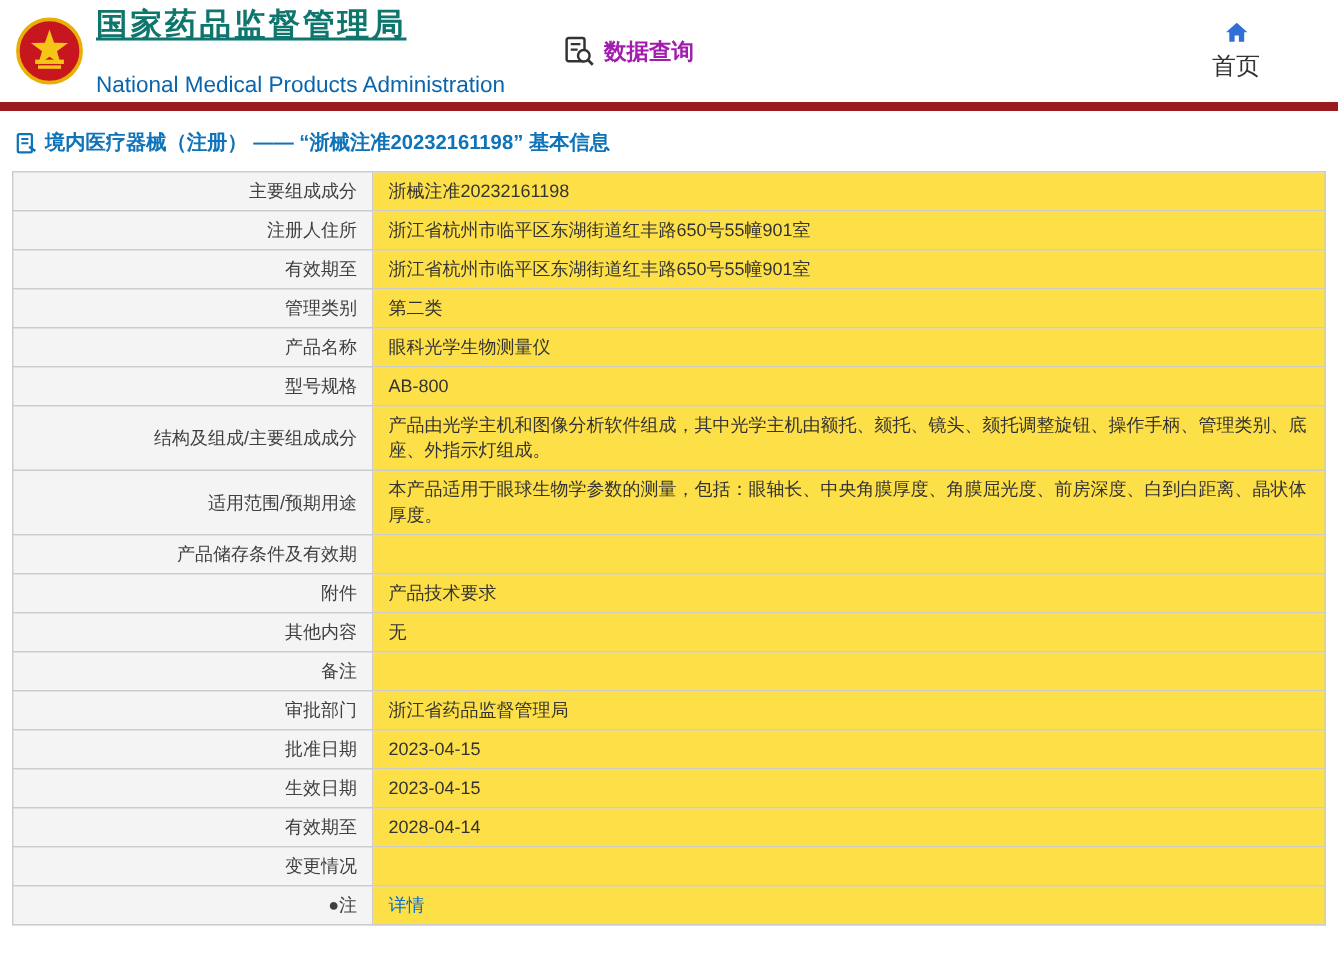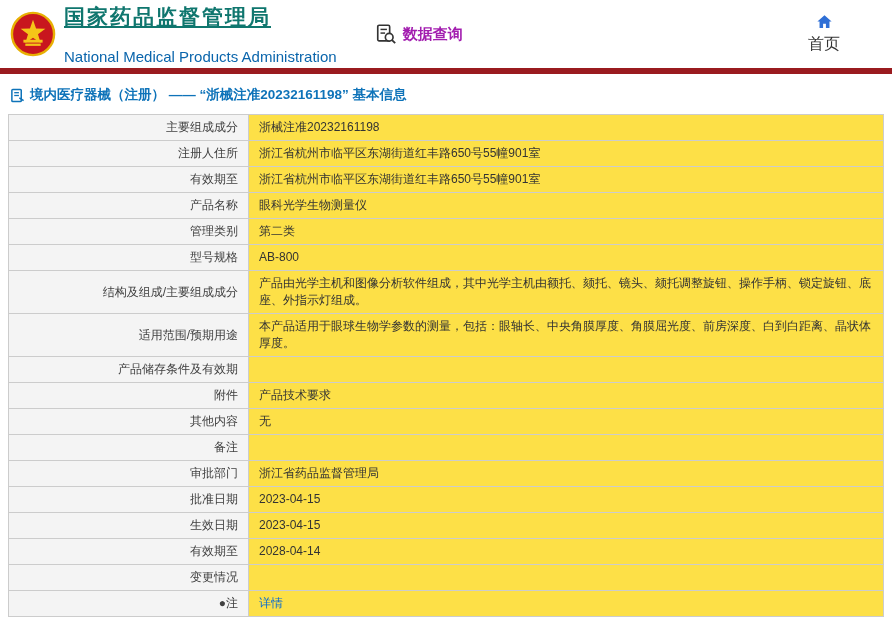--- a/index.html
+++ b/index.html
@@ -98,34 +98,34 @@
         </tr>
         <tr>
           <td class="label-cell">注册人住所</td>
           <td class="value-cell">浙江省杭州市临平区东湖街道红丰路650号55幢901室</td>
         </tr>
         <tr>
           <td class="label-cell">有效期至</td>
           <td class="value-cell">浙江省杭州市临平区东湖街道红丰路650号55幢901室</td>
         </tr>
         <tr>
+          <td class="label-cell">管理类别</td>
+          <td class="value-cell">第二类</td>
+        </tr>
+        <tr>
           <td class="label-cell">产品名称</td>
           <td class="value-cell">眼科光学生物测量仪</td>
-        </tr>
-        <tr>
-          <td class="label-cell">管理类别</td>
-          <td class="value-cell">第二类</td>
         </tr>
         <tr>
           <td class="label-cell">型号规格</td>
           <td class="value-cell">AB-800</td>
         </tr>
         <tr>
           <td class="label-cell">结构及组成/主要组成成分</td>
-          <td class="value-cell">产品由光学主机和图像分析软件组成，其中光学主机由额托、颏托、镜头、颏托调整旋钮、操作手柄、锁定旋钮、底座、外指示灯组成。</td>
+          <td class="value-cell">产品由光学主机和图像分析软件组成，其中光学主机由额托、颏托、镜头、颏托调整旋钮、操作手柄、管理类别、底座、外指示灯组成。</td>
         </tr>
         <tr>
           <td class="label-cell">适用范围/预期用途</td>
           <td class="value-cell">本产品适用于眼球生物学参数的测量，包括：眼轴长、中央角膜厚度、角膜屈光度、前房深度、白到白距离、晶状体厚度。</td>
         </tr>
         <tr>
           <td class="label-cell">产品储存条件及有效期</td>
           <td class="value-cell"></td>
         </tr>
         <tr>

